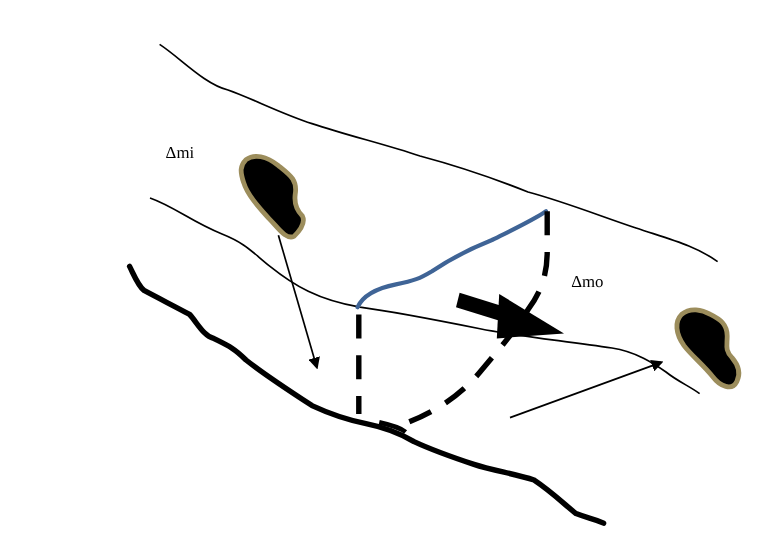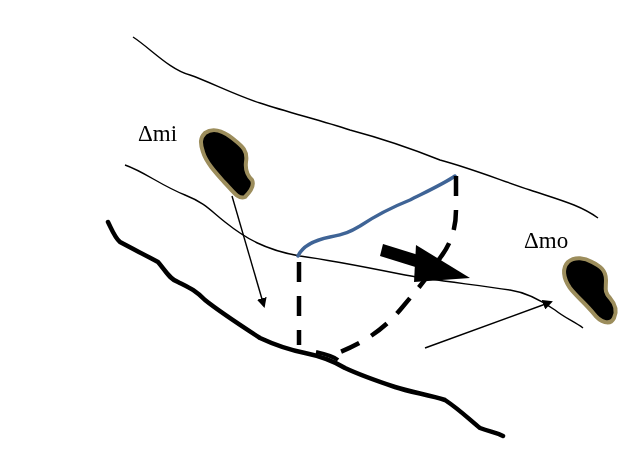--- a/index.html
+++ b/index.html
@@ -1,21 +1,21 @@
 <!DOCTYPE html>
 <html><head>
 <meta charset="utf-8">
 <style>
   html, body { margin: 0; padding: 0; background: #ffffff; }
   body { width: 641px; height: 453px; overflow: hidden; position: relative; }
   #canvas { position: absolute; left: 0; top: 0; width: 641px; height: 453px; }
   .label {
     position: absolute;
     font-family: "Liberation Serif", "DejaVu Serif", serif;
-    font-size: 23px;
+    font-size: 14px;
     color: #000000;
     line-height: 1;
   }
 </style>
 </head>
 <body>
 
 <svg id="canvas" viewBox="0 0 641 453" xmlns="http://www.w3.org/2000/svg">
   <defs>
     <marker id="tri" markerWidth="10" markerHeight="10" refX="8" refY="5" orient="auto" markerUnits="userSpaceOnUse">
@@ -45,13 +45,13 @@
   <line x1="232" y1="196" x2="264" y2="306" stroke="#000" stroke-width="1.4" marker-end="url(#tri)"></line>
 
   <line x1="425" y1="348" x2="551" y2="302" stroke="#000" stroke-width="1.4" marker-end="url(#tri)"></line>
 
   <path d="M205,133 C212,128 222,130 232,138 C242,146 248,150 246,162 C245,170 247,175 252,180 C255,186 250,192 245,197 C238,200 232,190 224,182 C215,172 206,162 203,152 C200,143 200,138 205,133 z" fill="#000" stroke="#9c8d5c" stroke-width="4" stroke-linejoin="round"></path>
 
   <path d="M568,262 C575,256 585,258 592,262 C600,266 606,270 606,280 C606,288 604,292 610,298 C616,305 617,312 614,318 C610,326 600,322 594,314 C586,304 576,296 570,288 C563,278 562,268 568,262 z" fill="#000" stroke="#9c8d5c" stroke-width="4" stroke-linejoin="round"></path>
 </svg>
 
 <div class="label" style="left:138px; top:122px;">Δmi</div>
-<div class="label" style="left:524px; top:229px;text-align:center;">Δmo</div>
+<div class="label" style="left:476px; top:229px;text-align:center;">Δmo</div>
 
 </body></html>

